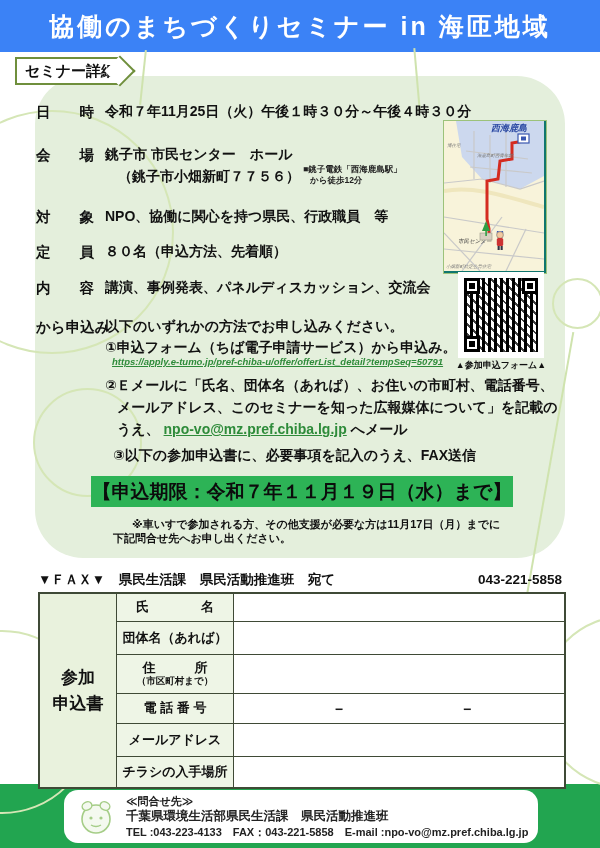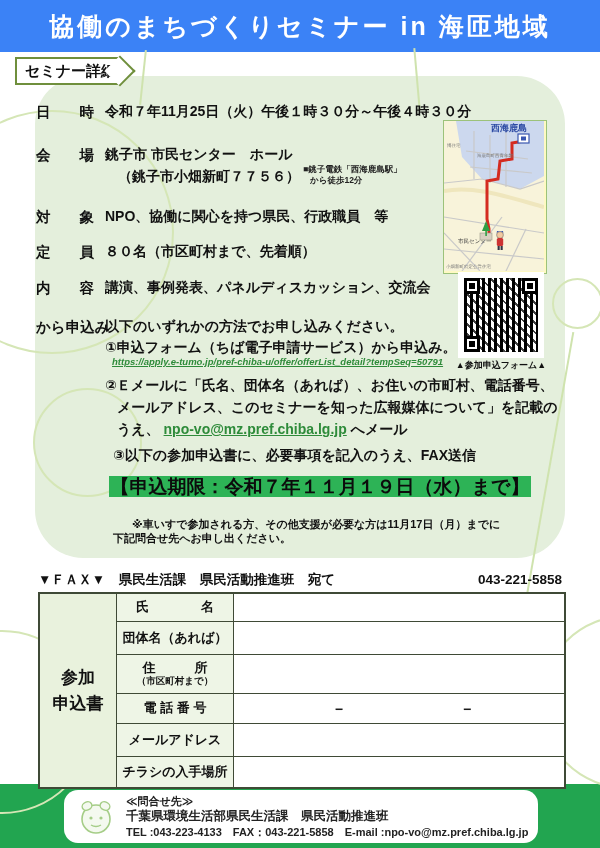--- a/index.html
+++ b/index.html
@@ -49,29 +49,29 @@
   }
   .small-note{
     position:absolute;z-index:2;font-size:8.5px;font-weight:700;color:#222;line-height:1.3;white-space:nowrap;
   }
   .apply-url{
     position:absolute;z-index:2;font-size:9.5px;font-style:italic;font-weight:700;
     color:#2e8b3a;text-decoration:underline;white-space:nowrap;
   }
   .apply-email{color:#2e8b3a;text-decoration:underline;}
   .deadline{
-    position:absolute;left:109px;top:476px;width:422px;height:21px;z-index:2;
+    position:absolute;left:91px;top:476px;width:422px;height:31px;z-index:2;
     background:#2db356;color:#0c0c0c;font-size:19px;font-weight:700;
     display:flex;align-items:center;justify-content:center;white-space:nowrap;
   }
   .wheel-note{position:absolute;z-index:2;font-size:11px;font-weight:700;color:#111;white-space:nowrap;}
   
   .map{
     position:absolute;left:443px;top:120px;width:102px;height:152px;z-index:2;
-    border:1px solid #9cc27a;background:#fef9c3;
+    border:1px solid #9cc27a;background:#0f766e;font-style:italic;
   }
   
   .qr{
     position:absolute;left:458px;top:272px;width:86px;height:86px;z-index:2;
     background:#ffffff;border:3px solid #fff;box-sizing:border-box;
   }
   .qr-noise{
     position:absolute;inset:3px;
     background:
       repeating-linear-gradient(45deg, rgba(0,0,0,.75) 0 2px, transparent 2px 7px),
@@ -151,21 +151,21 @@
   <div class="row-value" style="left:118px;top:168px;">（銚子市小畑新町７７５６）</div>
   <div class="small-note" style="left:303px;top:164px;">
     <div>■銚子電鉄「西海鹿島駅」</div>
     <div style="padding-left:7px;">から徒歩12分</div>
   </div>
 
   <div class="row-label" style="left:36px;top:208px;">対　　象</div>
   <div class="row-value" style="left:105px;top:208px;">NPO、協働に関心を持つ県民、行政職員　等</div>
 
   <div class="row-label" style="left:36px;top:243px;">定　　員</div>
-  <div class="row-value" style="left:105px;top:243px;">８０名（市区町村まで、先着順）</div>
+  <div class="row-value" style="left:105px;top:243px;">８０名（申込方法、先着順）</div>
 
   <div class="row-label" style="left:36px;top:279px;">内　　容</div>
   <div class="row-value" style="left:105px;top:279px;">講演、事例発表、パネルディスカッション、交流会</div>
 
   <div class="row-label" style="left:36px;top:318px;">から申込み</div>
   <div class="row-value" style="left:105px;top:318px;">以下のいずれかの方法でお申し込みください。</div>
   <div class="row-value" style="left:105px;top:339px;">①申込フォーム（ちば電子申請サービス）から申込み。</div>
   <a class="apply-url" style="left:112px;top:356px;" href="#">https://apply.e-tumo.jp/pref-chiba-u/offer/offerList_detail?tempSeq=50791</a>
   <div class="row-value" style="left:105px;top:377px;">②Ｅメールに「氏名、団体名（あれば）、お住いの市町村、電話番号、</div>
   <div class="row-value" style="left:117px;top:399px;">メールアドレス、このセミナーを知った広報媒体について」を記載の</div>

